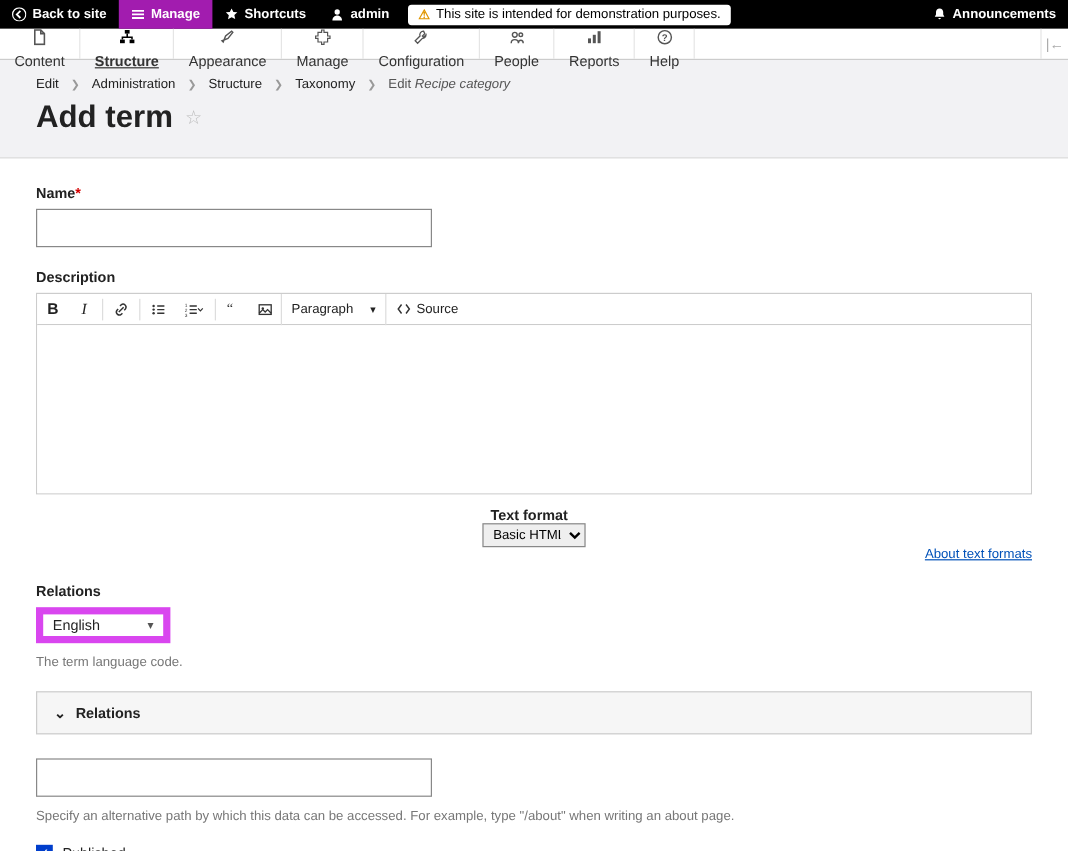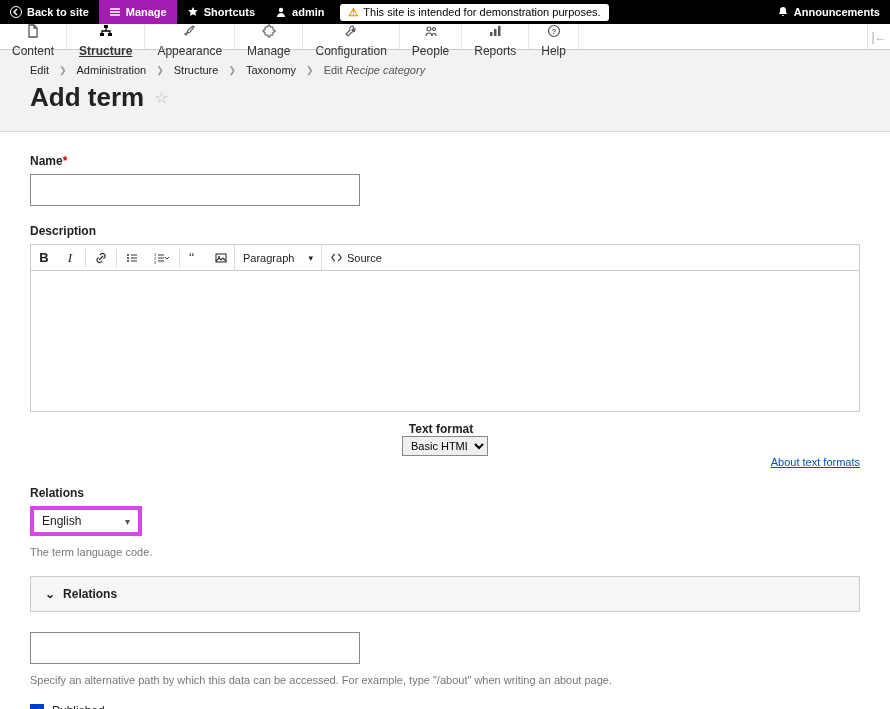--- a/index.html
+++ b/index.html
@@ -44,21 +44,21 @@
 .tb-btn.italic { font-style: italic; font-family: serif; }
 .tb-heading { display: flex; align-items: center; justify-content: space-between; padding: 0 8px; width: 88px; font-size: 11px; height: 26px; border-left: 1px solid #ddd; border-right: 1px solid #ddd; cursor: pointer; }
 .tb-source { display: flex; align-items: center; gap: 4px; padding: 0 8px; font-size: 11px; cursor: pointer; }
 .editor-body { min-height: 140px; background: #fff; }
 
 .text-format-row { display: flex; align-items: center; margin-top: 10px; font-size: 12px; flex-direction: column; }
 .text-format-label { font-weight: bold; margin-right: 8px; }
 .select-sm { height: 20px; border: 1px solid #888; font-size: 11px; padding: 0 4px; width: 86px; }
 .about-link { margin-left: auto; color: #0051b8; font-size: 11px; text-decoration: underline; cursor: pointer; }
 
-.select-lang { width: 112px; height: 30px; border: 4px solid #d946ef; padding: 0 8px; font-size: 12px; display: flex; align-items: center; justify-content: space-between; cursor: pointer; background: #fff; }
+.select-lang { width: 112px; height: 30px; border: 6px solid #d946ef; padding: 0 8px; font-size: 12px; display: flex; align-items: center; justify-content: space-between; cursor: pointer; background: #fff; }
 .help-text { font-size: 11px; color: #777; margin-top: 10px; }
 
 .relations-panel { border: 1px solid #ccc; background: #f6f6f6; padding: 10px 14px; display: flex; align-items: center; gap: 8px; font-size: 12px; font-weight: bold; cursor: pointer; margin-bottom: 20px; }
 .chevron { font-size: 12px; }
 
 .checkbox-row { display: flex; align-items: center; gap: 8px; font-size: 12px; margin-bottom: 22px; }
 .checkbox { width: 14px; height: 14px; background: #003ecc; display: flex; align-items: center; justify-content: center; color: #fff; font-size: 10px; cursor: pointer; }
 
 svg { display: block; }
 </style>

